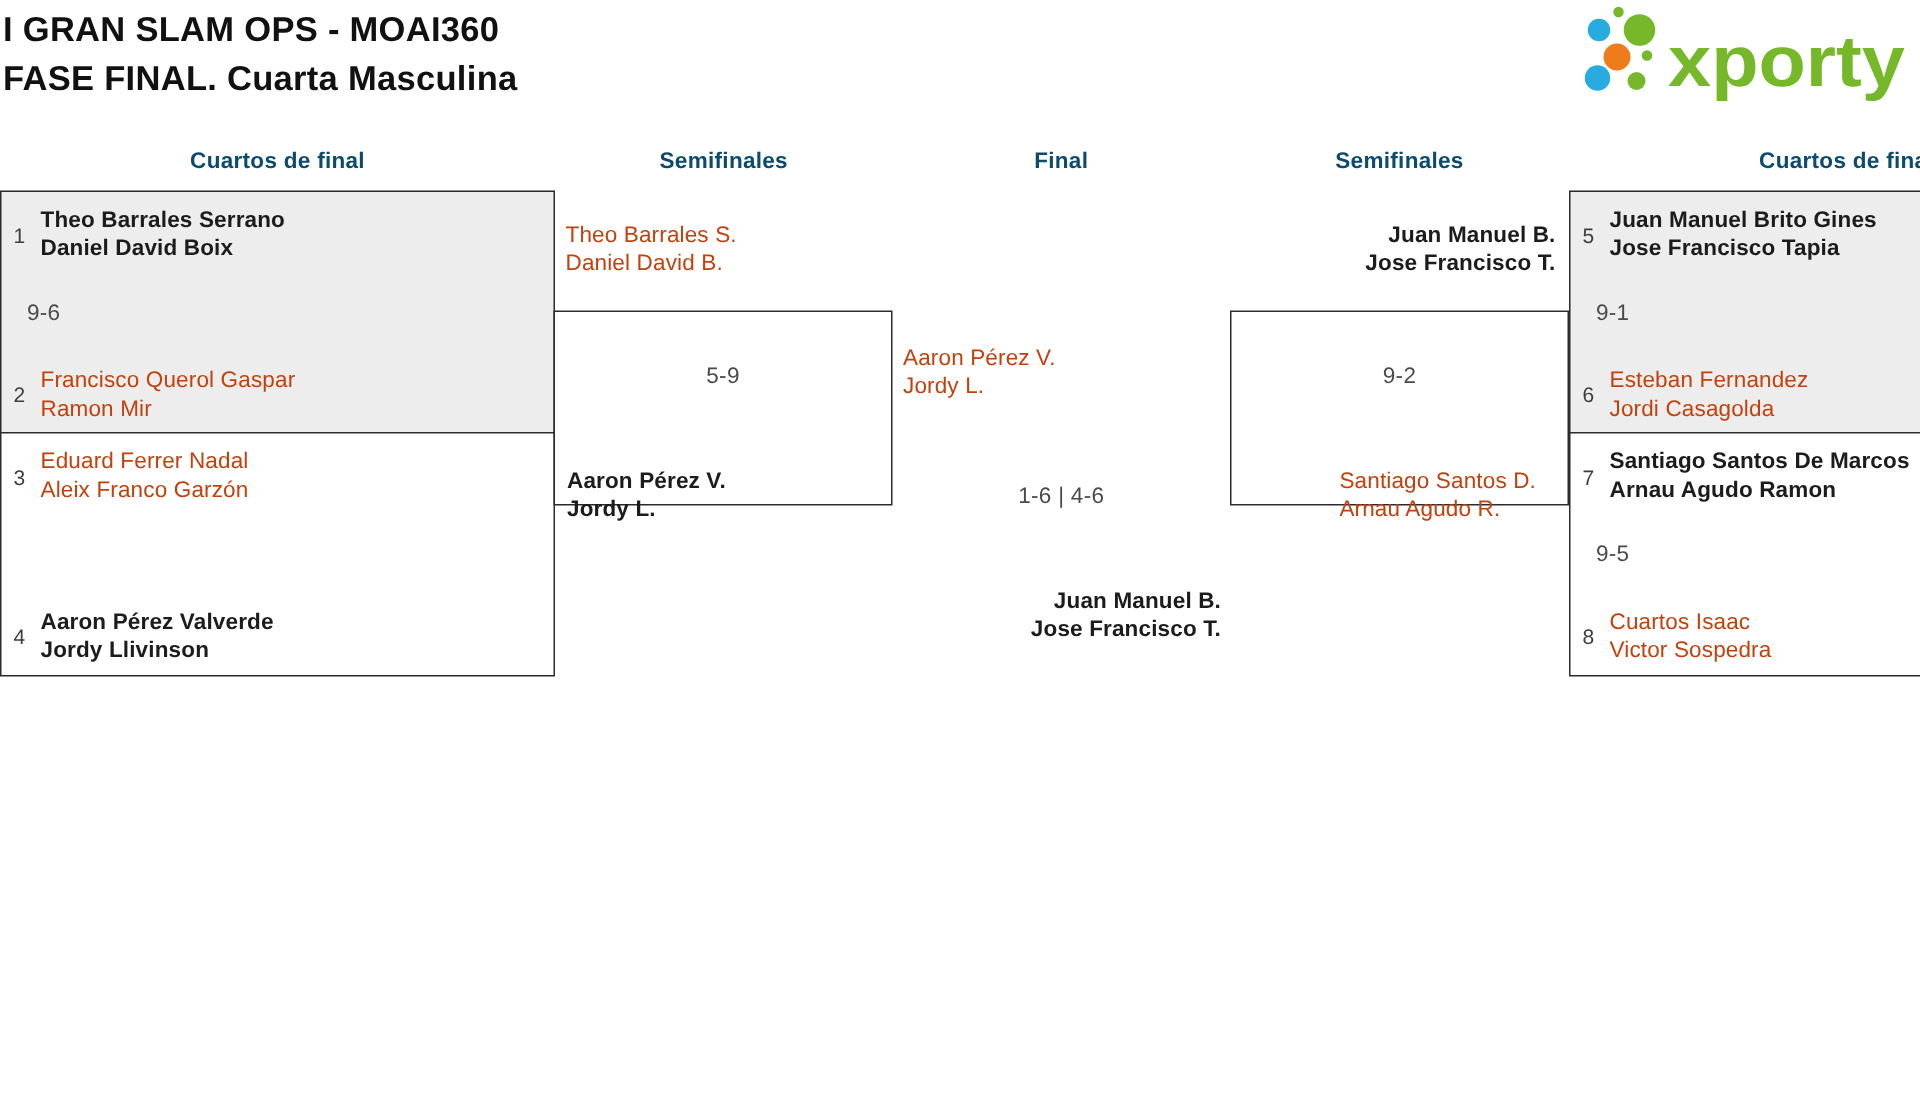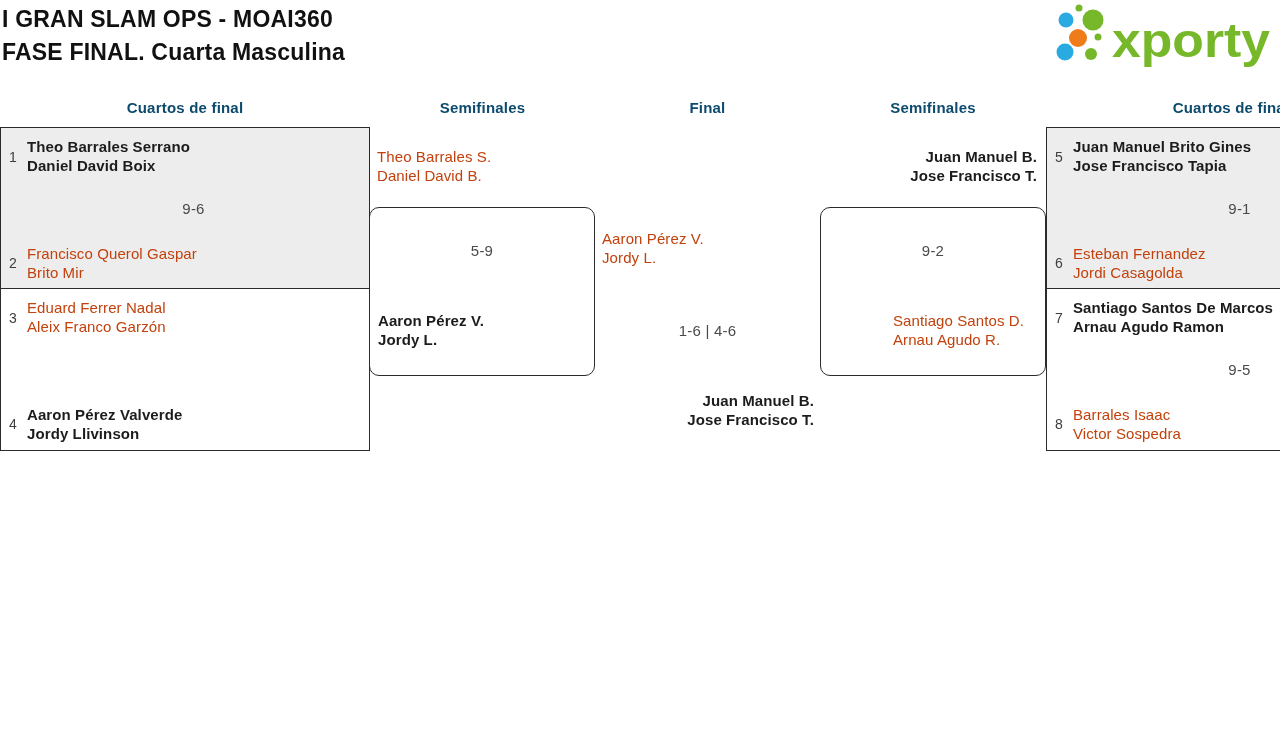--- a/index.html
+++ b/index.html
@@ -23,36 +23,36 @@
   .rh-qf-right{left:1046px;width:370px;}
   
   .box{position:absolute;box-sizing:border-box;border:1.5px solid #2b2b2b;}
   .gray{background:#ededed;}
   .white{background:#ffffff;}
   .qf{width:370px;height:163px;}
   .qf-lt{left:0;top:127px;}
   .qf-lb{left:0;top:288px;}
   .qf-rt{left:1046px;top:127px;}
   .qf-rb{left:1046px;top:288px;}
-  .sf{width:226px;height:169px;background:transparent;border-radius:10px;}
+  .sf{width:226px;height:130px;background:transparent;}
   .sf-l{left:369px;top:207px;}
   .sf-r{left:820px;top:207px;}
   
   .team{font-size:15px;line-height:18.5px;letter-spacing:.1px;}
   .team div{white-space:nowrap;}
   .loser{color:#c2410c;font-weight:400;}
   .winner{color:#1c1c1c;font-weight:700;}
   .score{font-size:15px;color:#4a4a4a;letter-spacing:.2px;line-height:18px;}
   .seed{position:absolute;font-size:14px;color:#3d3d3d;line-height:19px;}
   
   .qf .seed-a{left:8px;top:20px;}
   .qf .seed-b{left:8px;top:126px;}
   .qf .team-a{position:absolute;left:26px;top:10px;}
   .qf .team-b{position:absolute;left:26px;top:117px;}
-  .qf .score{position:absolute;left:17px;right:0;top:72px;text-align:center;}
+  .qf .score{position:absolute;left:17px;right:0;top:72px;text-align:left;}
   
   .sf .score{position:absolute;left:0;right:0;top:34px;text-align:center;}
   .sf-l .team-b{position:absolute;left:8px;top:104px;}
   .sf-r .team-b{position:absolute;right:21px;top:104px;text-align:left;}
   
   .float-team{position:absolute;}
   .sf-l-team-a{left:377px;top:148px;}
   .sf-r-team-a{left:820px;width:217px;top:148px;text-align:right;}
   .final-team-a{left:602px;top:230px;}
   .final-score{position:absolute;left:595px;width:225px;top:322px;text-align:center;}
@@ -90,21 +90,21 @@
   <div class="box gray qf qf-lt">
     <div class="seed seed-a">1</div>
     <div class="team team-a winner">
       <div>Theo Barrales Serrano</div>
       <div>Daniel David Boix</div>
     </div>
     <div class="score">9-6</div>
     <div class="seed seed-b">2</div>
     <div class="team team-b loser">
       <div>Francisco Querol Gaspar</div>
-      <div>Brito Mir</div>
+      <div>Ramon Mir</div>
     </div>
   </div>
 
   <div class="box white qf qf-lb">
     <div class="seed seed-a">3</div>
     <div class="team team-a loser">
       <div>Eduard Ferrer Nadal</div>
       <div>Aleix Franco Garzón</div>
     </div>
     <div class="seed seed-b">4</div>
@@ -164,18 +164,18 @@
 
   <div class="box white qf qf-rb">
     <div class="seed seed-a">7</div>
     <div class="team team-a winner">
       <div>Santiago Santos De Marcos</div>
       <div>Arnau Agudo Ramon</div>
     </div>
     <div class="score">9-5</div>
     <div class="seed seed-b">8</div>
     <div class="team team-b loser">
-      <div>Barrales Isaac</div>
+      <div>Cuartos Isaac</div>
       <div>Victor Sospedra</div>
     </div>
   </div>
 
 </div>
 
 </body></html>

